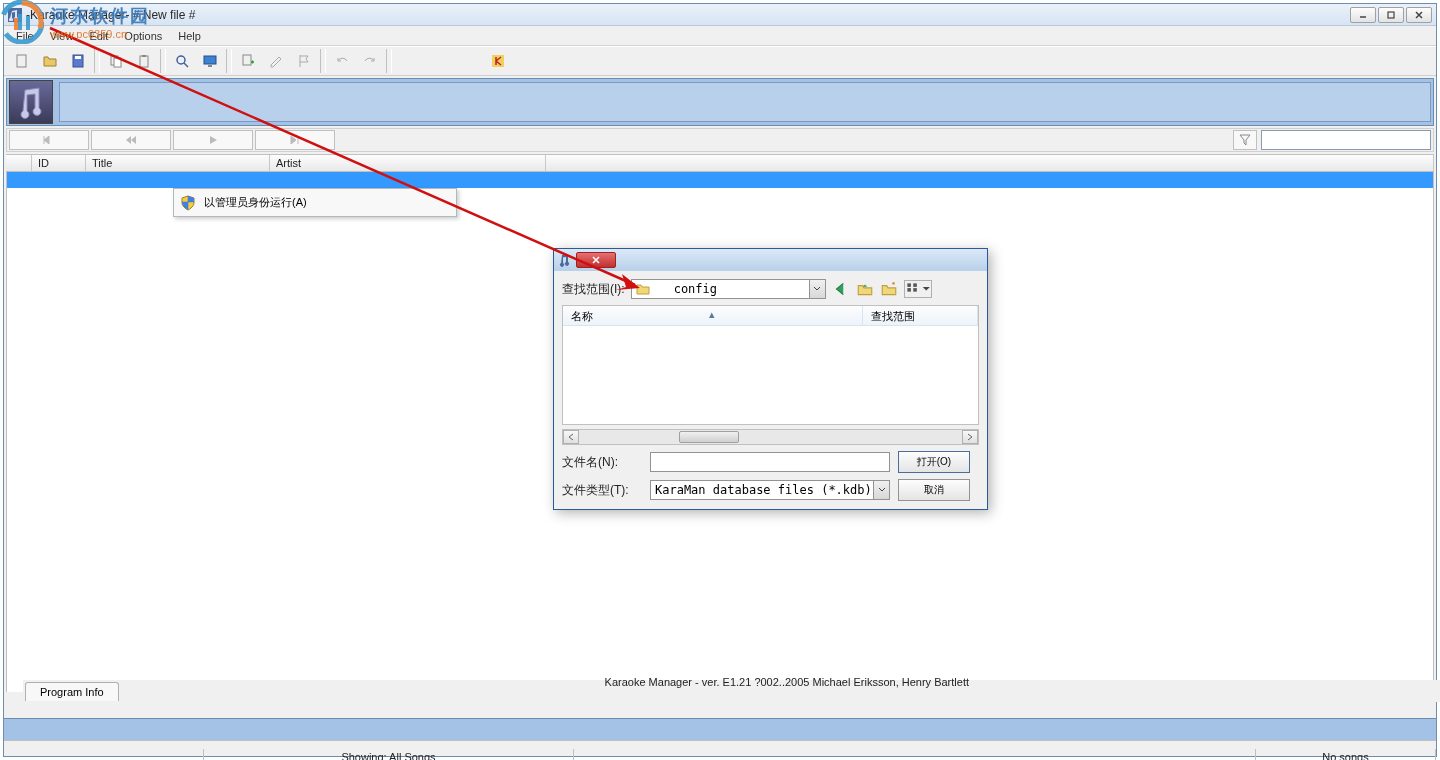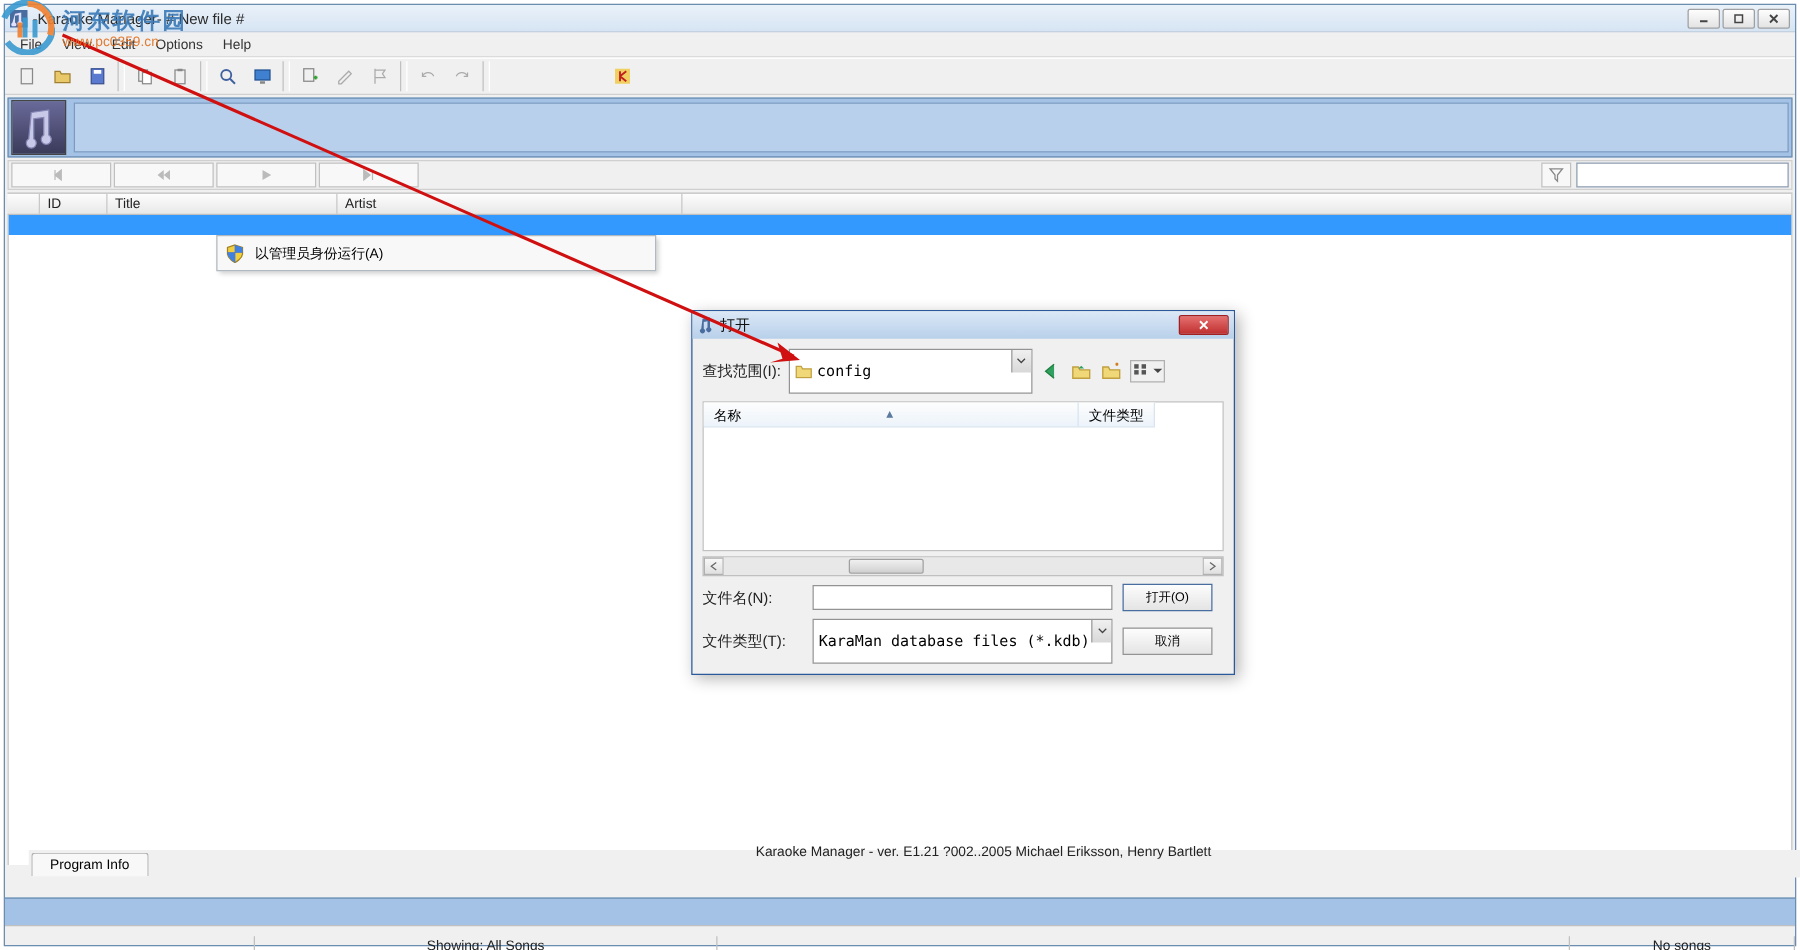--- a/index.html
+++ b/index.html
@@ -57,25 +57,25 @@
 
 .dialog { position: absolute; background: #f0f0f0; border: 1px solid #2a5a9a; box-shadow: 3px 3px 12px rgba(0,0,0,0.3); }
 .dialog .dlg-titlebar { height: 22px; background: linear-gradient(#dbe8f7, #b8d0ea); display: flex; align-items: center; padding: 0 4px; }
 .dialog .dlg-titlebar .dlg-icon { width: 14px; height: 14px; margin-right: 4px; }
 .dialog .dlg-titlebar .dlg-title { flex: 1; font-size: 12px; color: #111; }
 .dialog .dlg-close { width: 40px; height: 16px; background: linear-gradient(#e67070, #c03030); border: 1px solid #a02020; border-radius: 2px; display: flex; align-items: center; justify-content: center; cursor: pointer; }
 .dialog .dlg-close svg { width: 8px; height: 8px; }
 .dialog .dlg-body { padding: 8px; }
 .dlg-row { display: flex; align-items: center; margin-bottom: 6px; gap: 6px; }
 .dlg-label { font-size: 12px; color: #222; }
-.dlg-combo { flex: 1; height: 36px; border: 1px solid #939393; background: #fff; display: flex; align-items: center; padding: 0 4px; font-family: monospace; font-size: 12px; position: relative; }
+.dlg-combo { flex: 1; height: 20px; border: 1px solid #939393; background: #fff; display: flex; align-items: center; padding: 0 4px; font-family: monospace; font-size: 12px; position: relative; gap: 20px; }
 .dlg-combo .combo-arrow { position: absolute; right: 0; top: 0; width: 16px; height: 18px; background: linear-gradient(#f0f0f0,#d8d8d8); border-left: 1px solid #939393; display: flex; align-items: center; justify-content: center; cursor: pointer; }
 .dlg-nav-icons { display: flex; gap: 6px; }
 .dlg-nav-icons .nav-icon { width: 18px; height: 18px; display: flex; align-items: center; justify-content: center; cursor: pointer; }
-.dlg-list { border: 1px solid #c0c0c0; background: #fff; height: 120px; margin-bottom: 4px; display: flex; flex-direction: row; }
+.dlg-list { border: 1px solid #c0c0c0; background: #fff; height: 120px; margin-bottom: 4px; display: flex; flex-direction: column; }
 .dlg-list-header { height: 20px; background: linear-gradient(#fdfdfd,#ecf3fa); border-bottom: 1px solid #d8e4f0; display: flex; }
 .dlg-list-header .dlh-cell { padding: 3px 8px; border-right: 1px solid #d8e4f0; font-size: 11px; position: relative; }
 .dlg-list-body { flex: 1; display: flex; align-items: flex-start; justify-content: center; padding-top: 10px; font-size: 12px; color: #222; }
 .dlg-scrollbar { height: 16px; background: #f0f0f0; border: 1px solid #c0c0c0; display: flex; align-items: center; }
 .dlg-scrollbar .sb-btn { width: 16px; height: 14px; background: linear-gradient(#f8f8f8,#e0e0e0); border: 1px solid #b0b0b0; display: flex; align-items: center; justify-content: center; cursor: pointer; }
 .dlg-scrollbar .sb-track { flex: 1; height: 14px; background: #e8e8e8; position: relative; }
 .dlg-scrollbar .sb-thumb { position: absolute; left: 100px; width: 60px; height: 12px; top: 1px; background: linear-gradient(#f0f0f0,#d0d0d0); border: 1px solid #a0a0a0; border-radius: 2px; }
 .dlg-bottom { display: flex; gap: 8px; align-items: center; margin-top: 6px; }
 .dlg-bottom .dlg-label { width: 80px; }
 .dlg-input { flex: 1; height: 20px; border: 1px solid #939393; background: #fff; padding: 0 4px; font-family: monospace; font-size: 12px; }
@@ -265,21 +265,21 @@
   </div>
 
   <div class="grid-body">
     <div class="grid-row selected">
       <div class="gr-cell" style="width:26px"></div>
       <div class="gr-cell" style="width:54px"></div>
       <div class="gr-cell" style="width:184px"></div>
       <div class="gr-cell" style="width:276px"></div>
     </div>
 
-    <div class="context-menu" style="left:166px; top:16px; width:352px">
+    <div class="context-menu" style="left:166px; top:16px; width:284px">
       <div class="cm-item">
         <span class="cm-icon">
           <svg viewBox="0 0 16 16">
               <path d="M8 1 L14 3 L14 8 C14 12 8 15 8 15 C8 15 2 12 2 8 L2 3 Z" fill="#f0d040" stroke="#a08020"></path>
               <path d="M8 1 L8 15 M2 7 L14 7" stroke="#4060c0" stroke-width="0.5"></path>
               <path d="M8 1 L14 3 L14 7 L8 7 Z" fill="#4080e0"></path>
               <path d="M2 7 L8 7 L8 15 C8 15 2 12 2 7 Z" fill="#4080e0"></path>
             </svg>
         </span>
         <span>以管理员身份运行(A)</span>
@@ -302,21 +302,20 @@
 
 </div>
 
 <div class="dialog" style="left:553px; top:248px; width:435px">
   <div class="dlg-titlebar">
     <span class="dlg-icon">
       <svg viewBox="0 0 14 14">
           <path d="M4 2 L10 1 L10 9 A2 2 0 1 1 8 9 L8 4 L5 4.5 L5 10 A2 2 0 1 1 3 10 Z" fill="#4a6da0"></path>
         </svg>
     </span>
-    <span class="dlg-title">打开</span>
     <div class="dlg-close">
       <svg viewBox="0 0 8 8">
           <path d="M1 1 L7 7 M7 1 L1 7" stroke="#fff" stroke-width="1.5"></path>
         </svg>
     </div>
   </div>
   <div class="dlg-body">
     <div class="dlg-row">
       <span class="dlg-label">查找范围(I):</span>
       <div class="dlg-combo" style="width:195px;flex:0 0 195px">
@@ -361,21 +360,21 @@
           </div>
       </div>
     </div>
 
     <div class="dlg-list">
       <div class="dlg-list-header">
         <div class="dlh-cell" style="width:300px">
           <span>名称</span>
           <span style="position:absolute;left:146px;top:2px;color:#5a7aa0">▴</span>
         </div>
-        <div class="dlh-cell" style="flex:1">文件类型</div>
+        <div class="dlh-cell" style="flex:1">查找范围</div>
       </div>
     </div>
     <div class="dlg-scrollbar">
       <div class="sb-btn">
           <svg width="6" height="8" viewBox="0 0 6 8">
             <path d="M5 1 L1 4 L5 7" fill="none" stroke="#666"></path>
           </svg>
         </div>
       <div class="sb-track">
           <div class="sb-thumb"></div>

